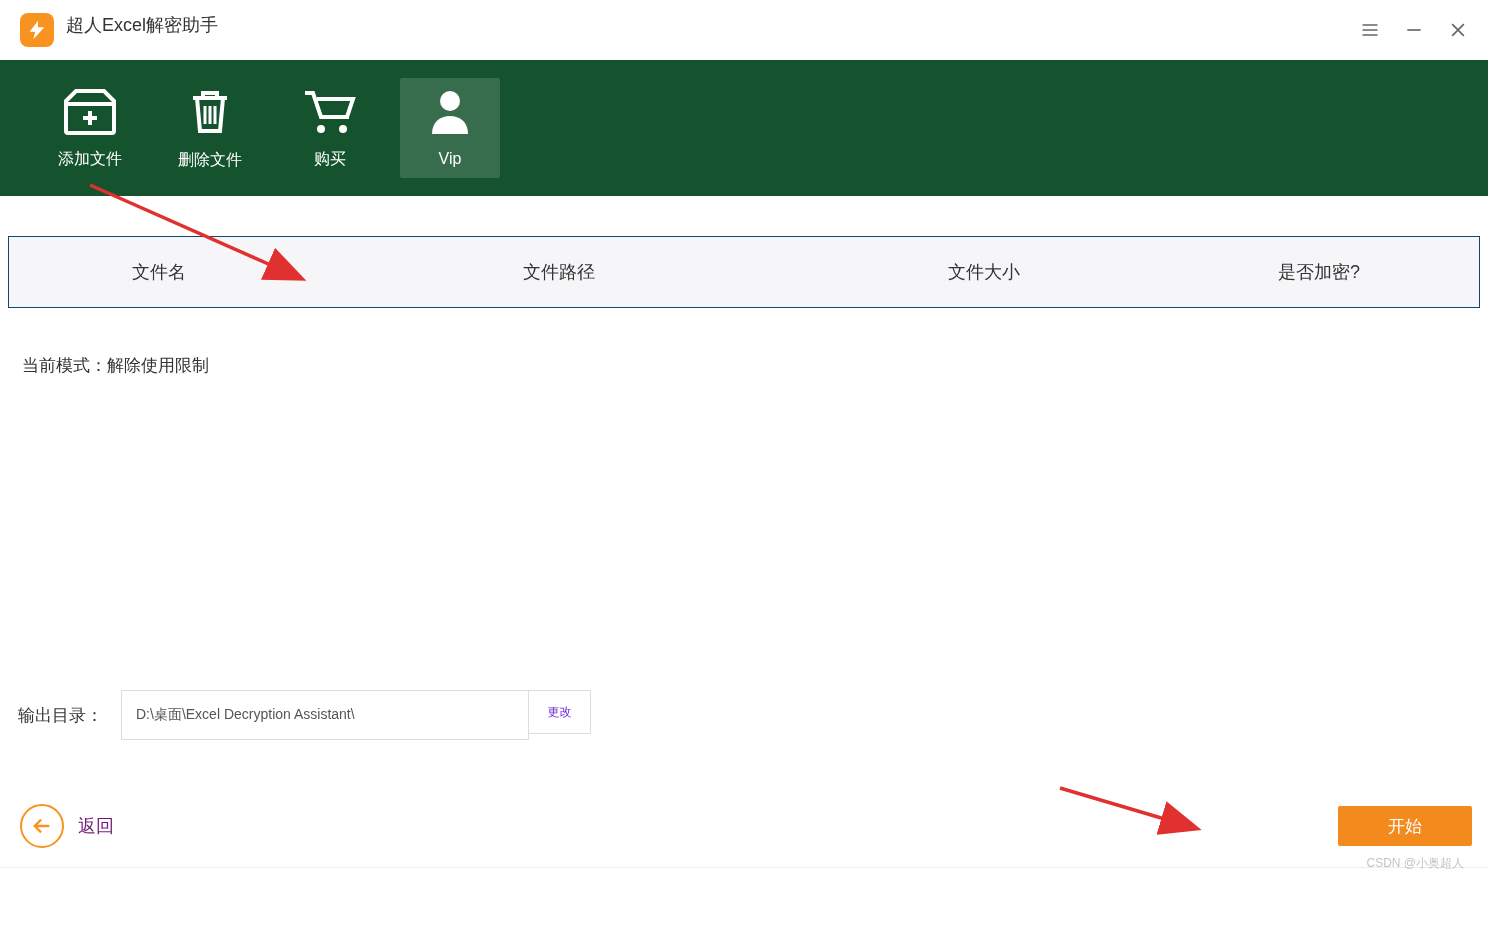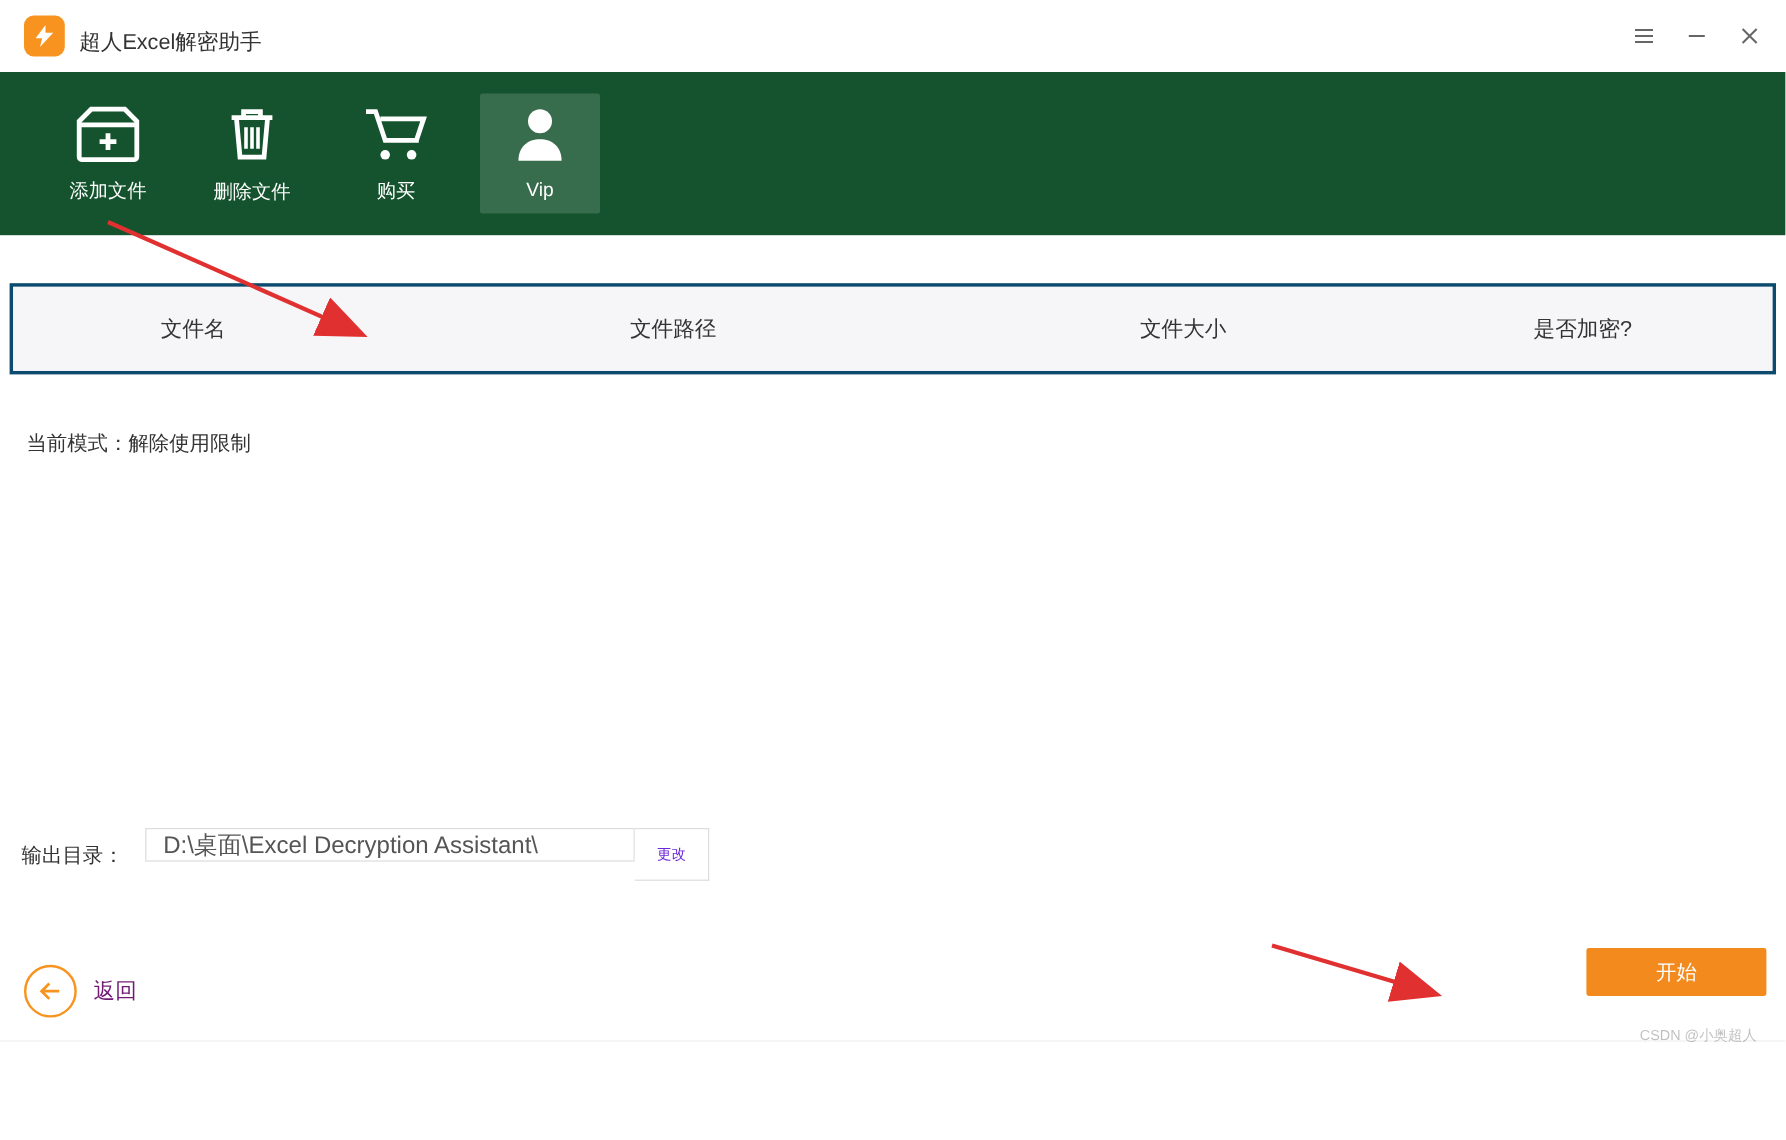--- a/index.html
+++ b/index.html
@@ -1,49 +1,49 @@
 <!DOCTYPE html>
 <html><head>
   <meta charset="utf-8">
   <style>
     * { margin: 0; padding: 0; box-sizing: border-box; font-family: "Microsoft YaHei", sans-serif; }
     body { background: #fff; width: 1488px; height: 950px; position: relative; overflow: hidden; }
 
     .titlebar { height: 60px; display: flex; align-items: center; padding: 0 20px; justify-content: space-between; }
-    .titlebar-left { display: flex; align-items: flex-end; gap: 12px; }
+    .titlebar-left { display: flex; align-items: flex-start; gap: 12px; }
     .app-logo { width: 34px; height: 34px; border-radius: 8px; background: #f7931e; display: flex; align-items: center; justify-content: center; }
     .app-title { font-size: 18px; color: #333; }
     .titlebar-right { display: flex; align-items: center; gap: 24px; }
     .win-ctrl { cursor: pointer; color: #555; display:flex; align-items:center; justify-content:center; }
 
     .toolbar { height: 136px; background: #14532d; display: flex; align-items: center; padding-left: 40px; gap: 20px; }
     .tb-btn { width: 100px; height: 100px; display: flex; flex-direction: column; align-items: center; justify-content: center; gap: 14px; cursor: pointer; }
     .tb-icon { color: #fff; }
     .tb-label { color: #fff; font-size: 16px; }
     .tb-btn.vip { background: rgba(255,255,255,0.15); border-radius: 2px; }
 
     .content { padding: 40px 8px 0; }
-    .table { border: 3px solid #0c4a6e; }
+    .table { border: 1px solid #0c4a6e; }
     .thead { background: #f6f6f8; display: grid; grid-template-columns: 300px 500px 350px 1fr; height: 70px; }
     .th { display: flex; align-items: center; justify-content: center; font-size: 18px; color: #333; }
     .trow { display: grid; grid-template-columns: 300px 500px 350px 1fr; height: 78px; border-top: 1px solid #eee; }
     .td { display: flex; align-items: center; justify-content: center; font-size: 17px; color: #555; }
 
     .mode-line { margin-top: 46px; padding-left: 14px; font-size: 17px; color: #333; }
 
     .outdir { position: absolute; left: 18px; top: 690px; display: flex; align-items: center; gap: 18px; }
     .outdir-label { font-size: 17px; color: #333; }
-    .outdir-path { width: 408px; height: 28px; border: 1px solid #ddd; display: flex; align-items: center; padding: 0 14px; font-size: 20px; color: #555; background:#fff; }
+    .outdir-path { width: 408px; height: 50px; border: 1px solid #ddd; display: flex; align-items: center; padding: 0 14px; font-size: 14px; color: #555; background:#fff; }
     .outdir-change { width: 62px; height: 44px; border: 1px solid #ddd; border-left: none; display: flex; align-items: center; justify-content: center; font-size: 12px; color: #6d28d9; cursor: pointer; background:#fff; }
 
     .footer { position: absolute; bottom: 82px; left: 0; right: 0; height: 1px; background: #eee; }
     .back-wrap { position: absolute; left: 20px; bottom: 102px; display: flex; align-items: center; gap: 14px; cursor: pointer; }
     .back-circle { width: 44px; height: 44px; border: 2px solid #f7931e; border-radius: 50%; display: flex; align-items: center; justify-content: center; color: #f7931e; }
     .back-label { font-size: 18px; color: #701a75; }
-    .start-btn { position: absolute; right: 16px; bottom: 120px; width: 150px; height: 40px; background: #f28a1d; color: #fff; display: flex; align-items: center; justify-content: center; font-size: 17px; cursor: pointer; border-radius: 2px; }
+    .start-btn { position: absolute; right: 16px; bottom: 104px; width: 134px; height: 40px; background: #f28a1d; color: #fff; display: flex; align-items: center; justify-content: center; font-size: 17px; cursor: pointer; border-radius: 2px; }
 
     .watermark { position: absolute; right: 24px; bottom: 78px; font-size: 12px; color: rgba(0,0,0,0.25); }
 
     .arrow { position: absolute; pointer-events: none; }
   </style>
 </head>
 <body>
 
 <div class="titlebar">
   <div class="titlebar-left">

